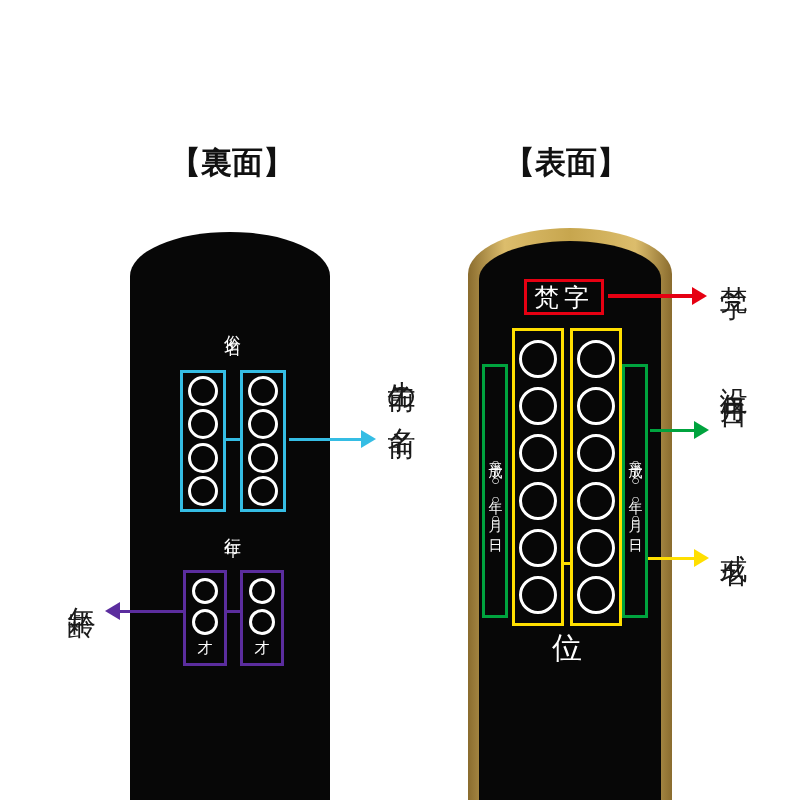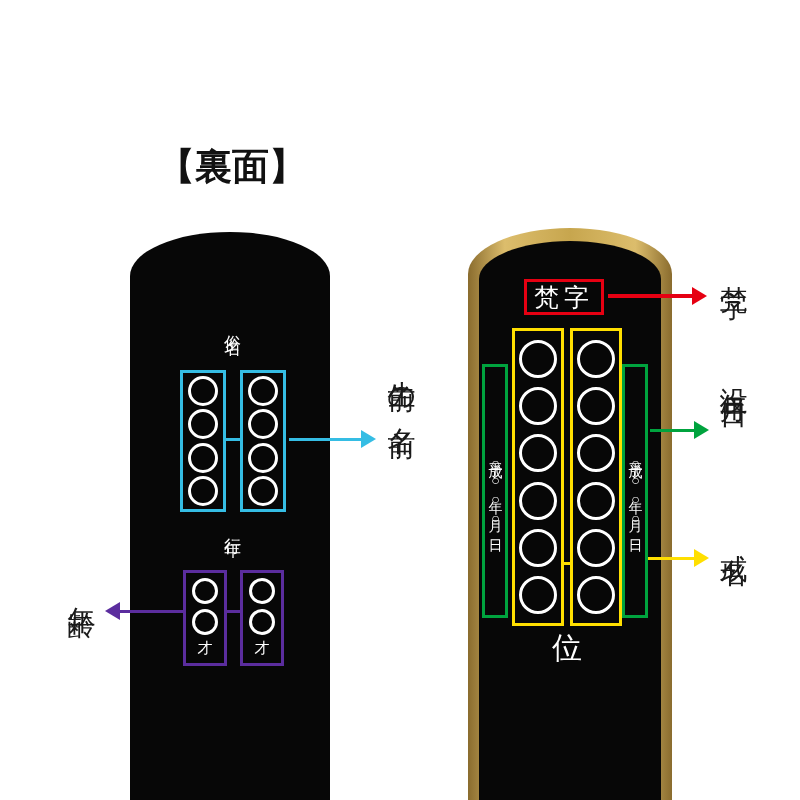--- a/index.html
+++ b/index.html
@@ -4,21 +4,21 @@
 <style>
   html,body{margin:0;padding:0;background:#fff;}
   #stage{position:relative;width:800px;height:800px;background:#fff;overflow:hidden;
          font-family:"Liberation Sans",sans-serif;}
   .abs{position:absolute;}
   
   .header-bar{position:absolute;left:200px;top:38px;width:400px;height:57px;
     background:#7d4a7e;color:#fff;display:flex;align-items:center;justify-content:center;
     font-size:33px;font-weight:bold;letter-spacing:3px;}
   .side-heading{position:absolute;top:142px;width:160px;text-align:center;
-    font-size:37px;font-weight:bold;color:#111;}
+    font-size:31px;font-weight:bold;color:#111;}
   
   .tablet-back{position:absolute;left:130px;top:232px;width:200px;height:568px;
     background:#070707;border-radius:100px 100px 0 0 / 44px 44px 0 0;}
   .tablet-front-outer{position:absolute;left:468px;top:228px;width:204px;height:572px;
     background:linear-gradient(90deg,#8a6c2e,#dcbd6c 18%,#c7a64e 50%,#dcbd6c 82%,#8a6c2e);
     border-radius:102px 102px 0 0 / 46px 46px 0 0;}
   .tablet-front-inner{position:absolute;left:11px;top:13px;width:182px;height:559px;
     background:#070707;border-radius:91px 91px 0 0 / 38px 38px 0 0;}
   
   .wserif{color:#fff;font-family:"Liberation Serif","DejaVu Serif",serif;}
@@ -49,20 +49,21 @@
     border:3px solid #e60012;box-sizing:border-box;display:flex;align-items:center;
     justify-content:center;font-size:25px;letter-spacing:5px;}
 </style>
 </head>
 <body>
 
 <div id="stage">
 
 
   <div class="side-heading" style="left:152px;">【裏面】</div>
+  <div class="side-heading" style="left:486px;">【表面】</div>
 
   <div class="tablet-back"></div>
 
   <div class="abs wserif vtext" style="left:221px;top:322px;font-size:17px;letter-spacing:4px;">俗名</div>
 
   <div class="cbox" style="left:180px;top:370px;width:46px;height:142px;border:3px solid #35bde4;">
     <div class="ring s30"></div>
     <div class="ring s30"></div>
     <div class="ring s30"></div>
     <div class="ring s30"></div>

